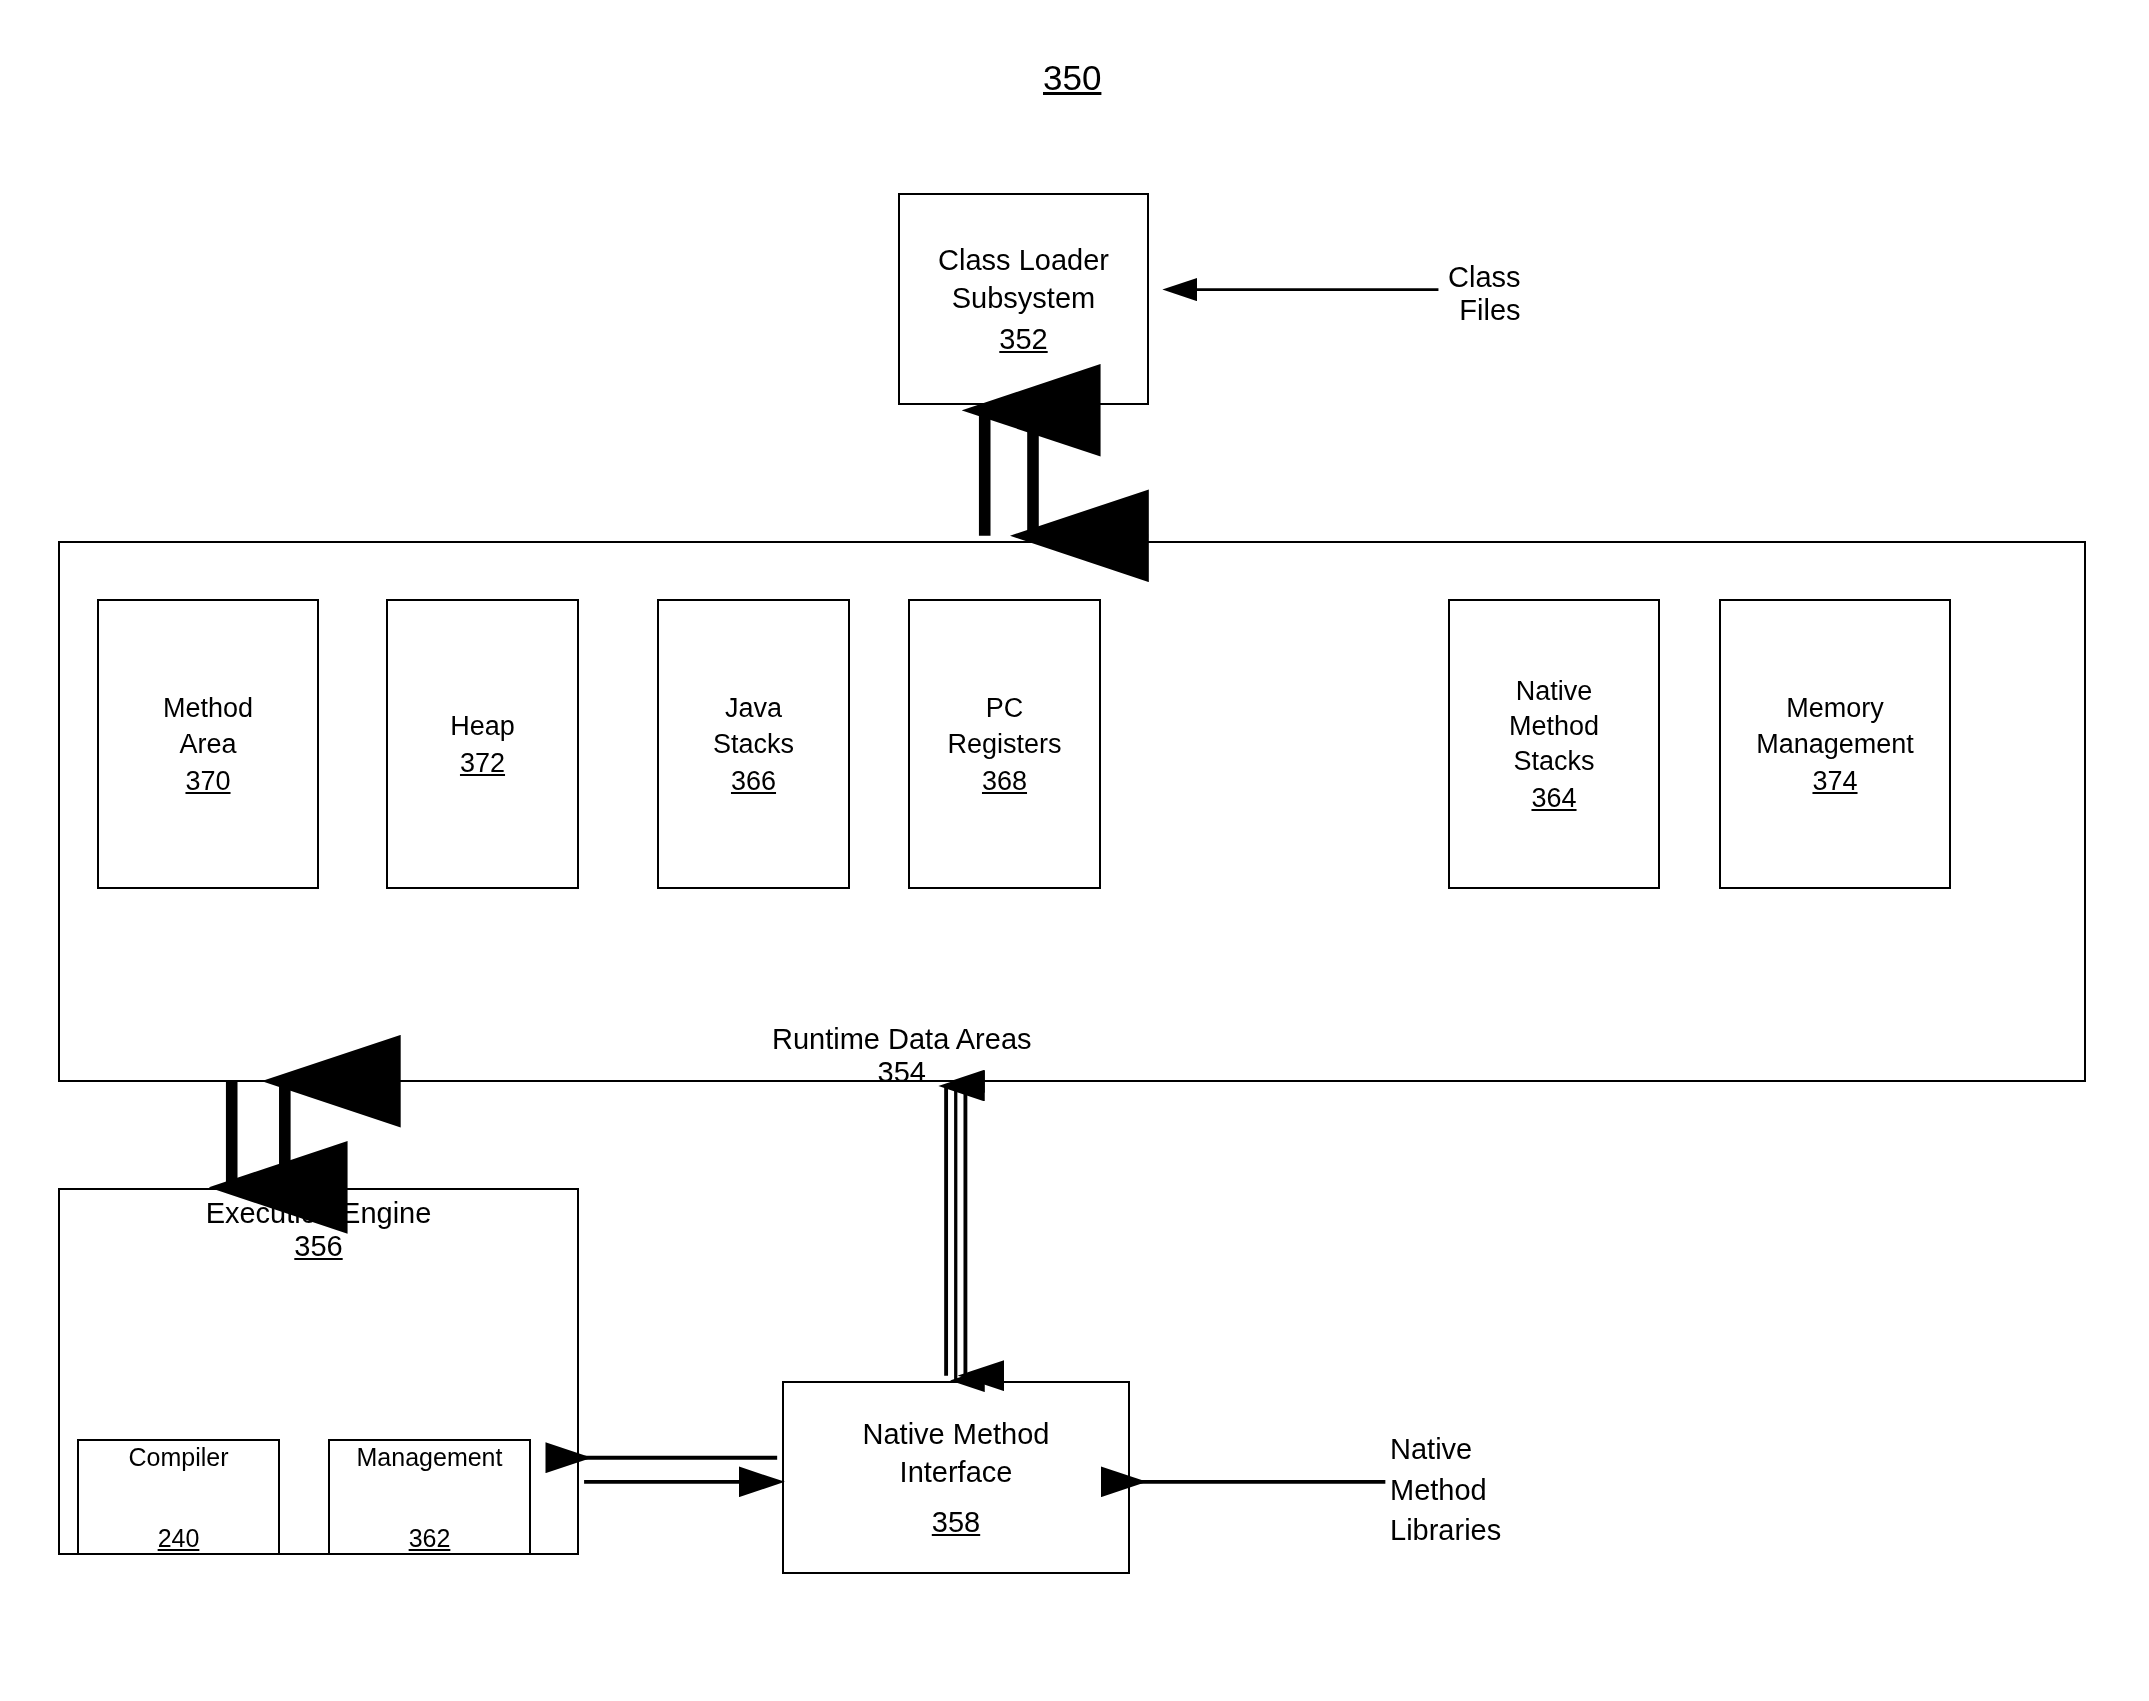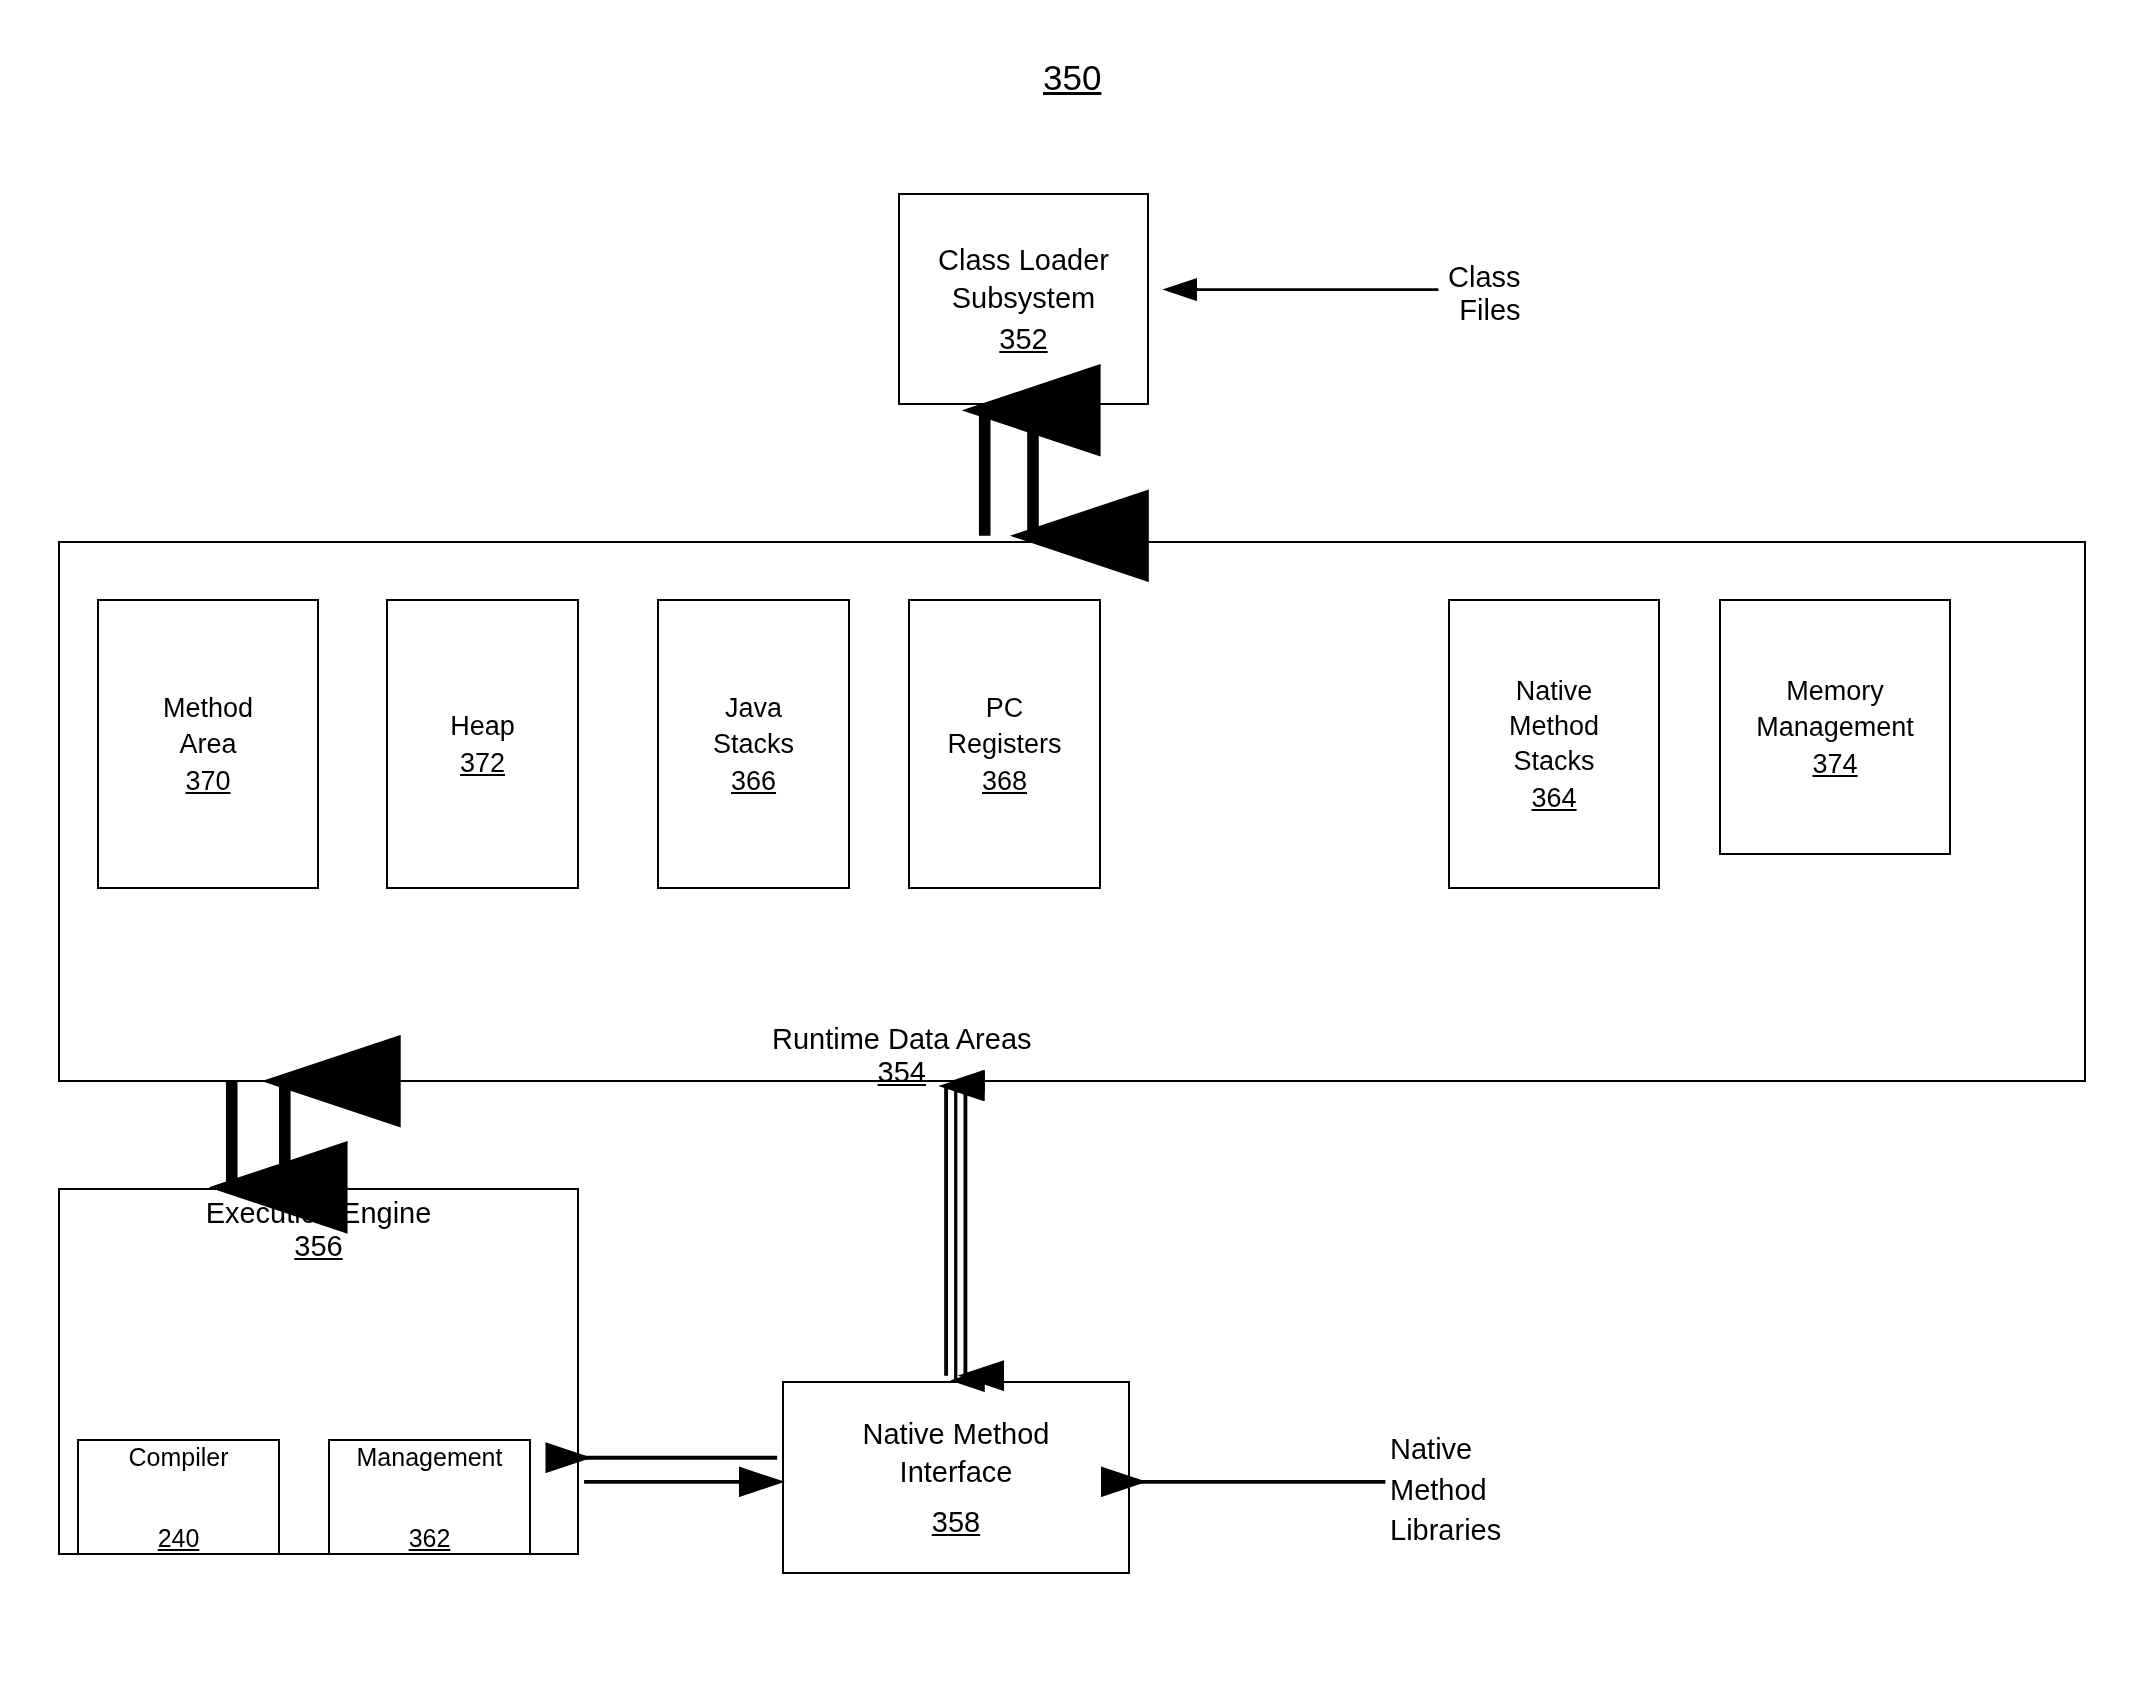--- a/index.html
+++ b/index.html
@@ -84,21 +84,20 @@
       background: #fff;
     }
     .runtime-label {
       position: absolute;
       top: 1023px;
       left: 772px;
       font-size: 29px;
       text-align: center;
     }
     .runtime-label .num {
-      text-decoration: underline;
       display: block;
     }
 
     
     .inner-box {
       position: absolute;
       border: 2.9px solid #000;
       background: #fff;
       display: flex;
       flex-direction: column;
@@ -154,21 +153,21 @@
       left: 1448px;
       width: 212px;
       height: 290px;
     }
 
     
     .memory-mgmt {
       top: 599px;
       left: 1719px;
       width: 232px;
-      height: 256px;
+      height: 290px;
     }
 
     
     .exec-engine-outer {
       position: absolute;
       top: 1188px;
       left: 58px;
       width: 521px;
       height: 367px;
       border: 2.9px solid #000;

